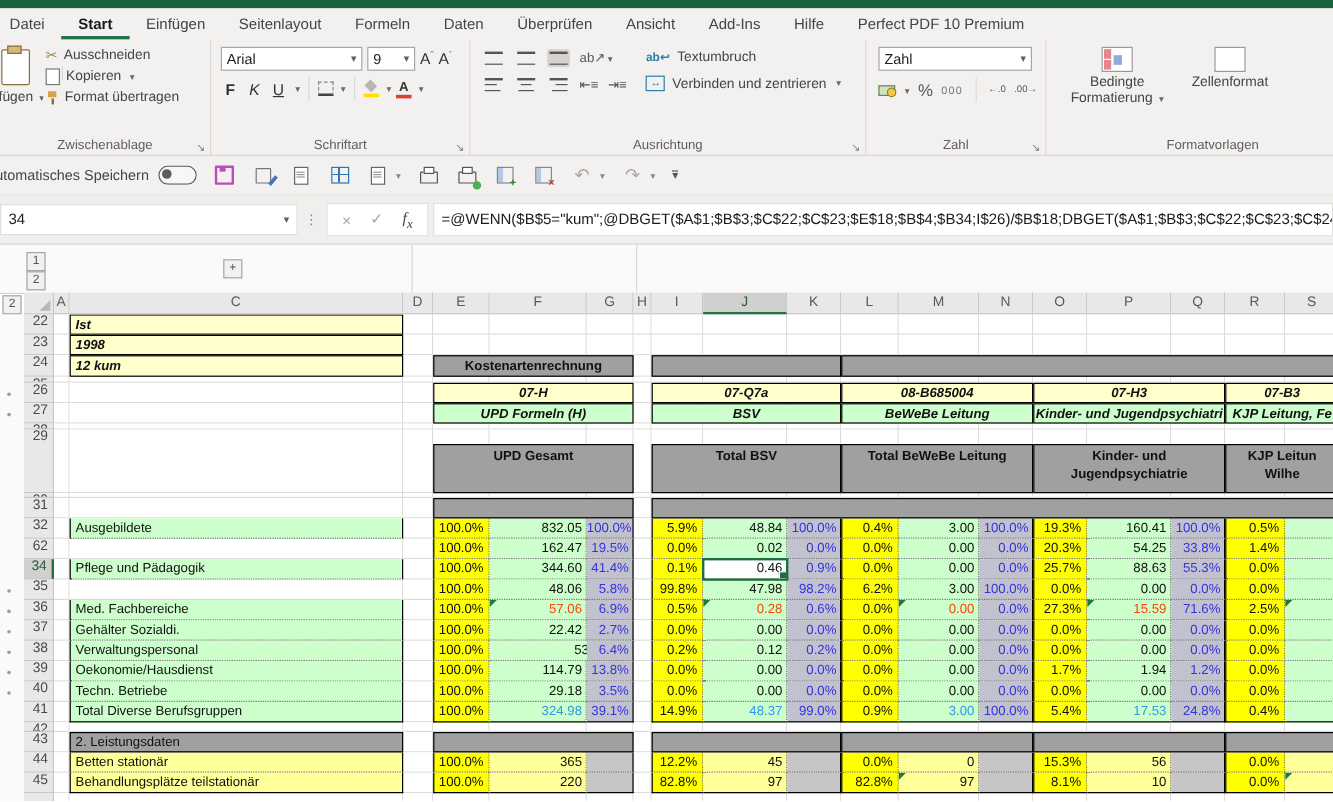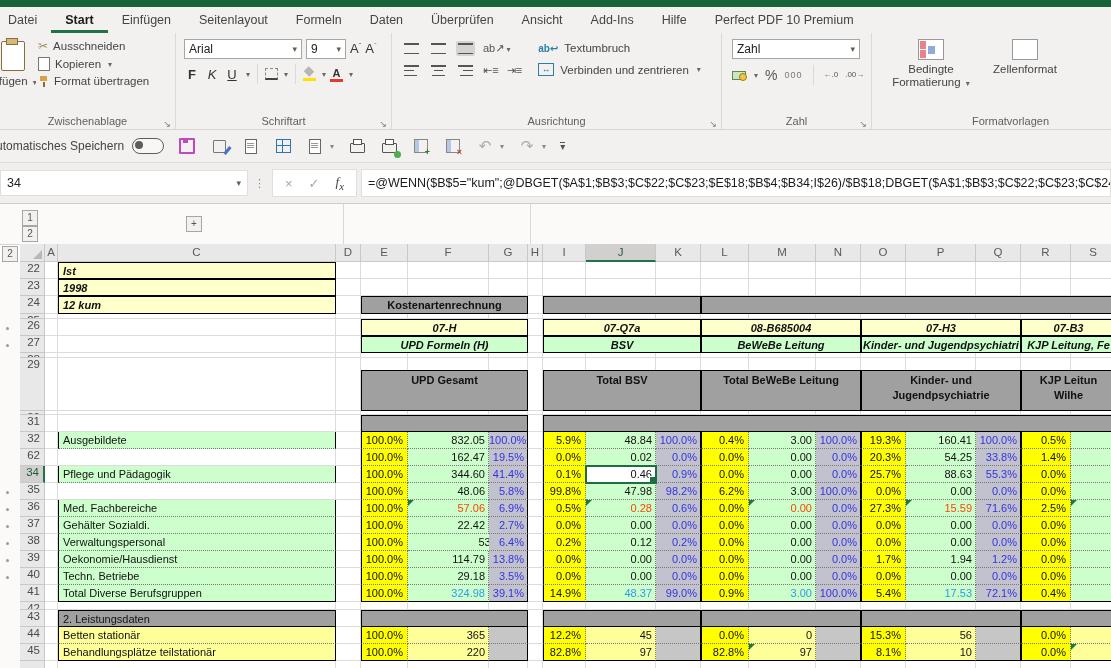--- a/index.html
+++ b/index.html
@@ -1047,21 +1047,21 @@
           <div class="cell c-n bb" style="left: 408px; width: 81px; top: 0px; height: 100%; color: rgb(46, 155, 232);"><span>324.98</span></div>
           <div class="cell c-p bb" style="left: 489px; width: 39px; top: 0px; height: 100%;"><span>39.1%</span></div>
           <div class="cell c-y bb" style="left: 543px; width: 43px; top: 0px; height: 100%;"><span>14.9%</span></div>
           <div class="cell c-n bb" style="left: 586px; width: 70px; top: 0px; height: 100%; color: rgb(46, 155, 232);"><span>48.37</span></div>
           <div class="cell c-p bb" style="left: 656px; width: 45px; top: 0px; height: 100%;"><span>99.0%</span></div>
           <div class="cell c-y bb" style="left: 701px; width: 48px; top: 0px; height: 100%;"><span>0.9%</span></div>
           <div class="cell c-n bb" style="left: 749px; width: 67px; top: 0px; height: 100%; color: rgb(46, 155, 232);"><span>3.00</span></div>
           <div class="cell c-p bb" style="left: 816px; width: 45px; top: 0px; height: 100%;"><span>100.0%</span></div>
           <div class="cell c-y bb" style="left: 861px; width: 45px; top: 0px; height: 100%;"><span>5.4%</span></div>
           <div class="cell c-n bb" style="left: 906px; width: 70px; top: 0px; height: 100%; color: rgb(46, 155, 232);"><span>17.53</span></div>
-          <div class="cell c-p bb" style="left: 976px; width: 45px; top: 0px; height: 100%;"><span>72.1%</span></div>
+          <div class="cell c-p bb" style="left: 976px; width: 45px; top: 0px; height: 100%;"><span>24.8%</span></div>
           <div class="cell c-y bb" style="left: 1021px; width: 50px; top: 0px; height: 100%;"><span>0.4%</span></div>
           <div class="cell c-sg bb" style="left: 1071px; width: 45px; top: 0px; height: 100%;"><span></span></div>
         </div>
         <div class="grow" style="height: 8px;">
           <div class="gut"></div>
           <div class="rowhdr">42</div>
           <div class="cell base" style="left: 45px; width: 13px; top: 0px; height: 100%;"></div>
           <div class="cell base" style="left: 58px; width: 278px; top: 0px; height: 100%;"></div>
           <div class="cell base" style="left: 336px; width: 25px; top: 0px; height: 100%;"></div>
           <div class="cell base" style="left: 361px; width: 47px; top: 0px; height: 100%;"></div>

